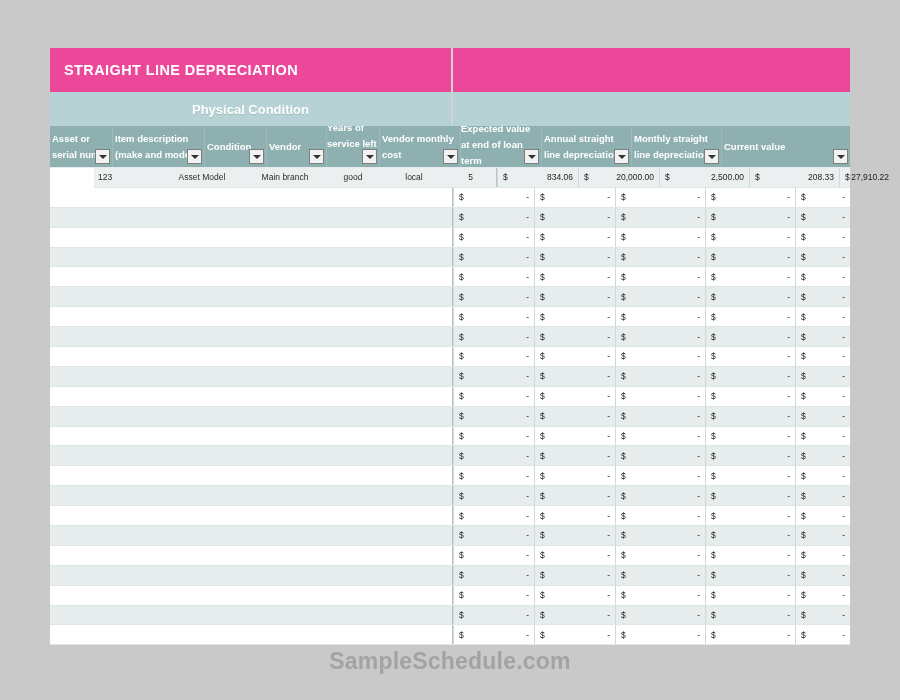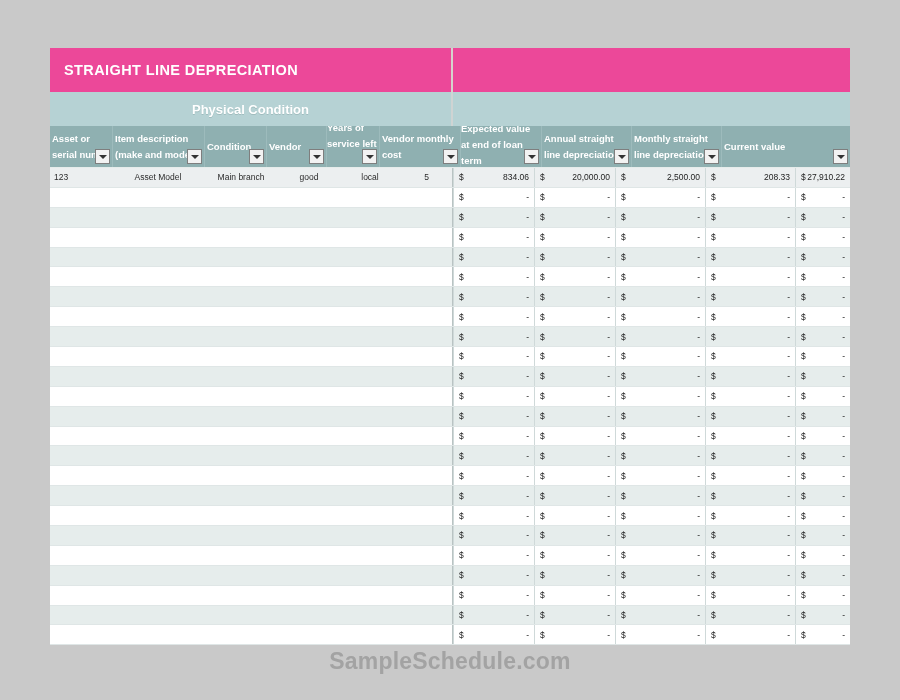--- a/index.html
+++ b/index.html
@@ -148,21 +148,21 @@
   
   .row {
     display: flex;
     height: 19.9px;
     align-items: stretch;
     box-sizing: border-box;
     border-bottom: 1px solid #dfe6e6;
   }
   .row.odd  { background: #ffffff; }
   .row.even { background: #e6edec; }
-  .row.first { background: #eceff0; }
+  .row.first { background: #eceff0; margin-left: 44px; }
 
   .cell {
     box-sizing: border-box;
     display: flex;
     align-items: center;
     overflow: hidden;
     font-size: 8.5px;
     color: #2b2b2b;
     white-space: nowrap;
     padding: 0 4px;

